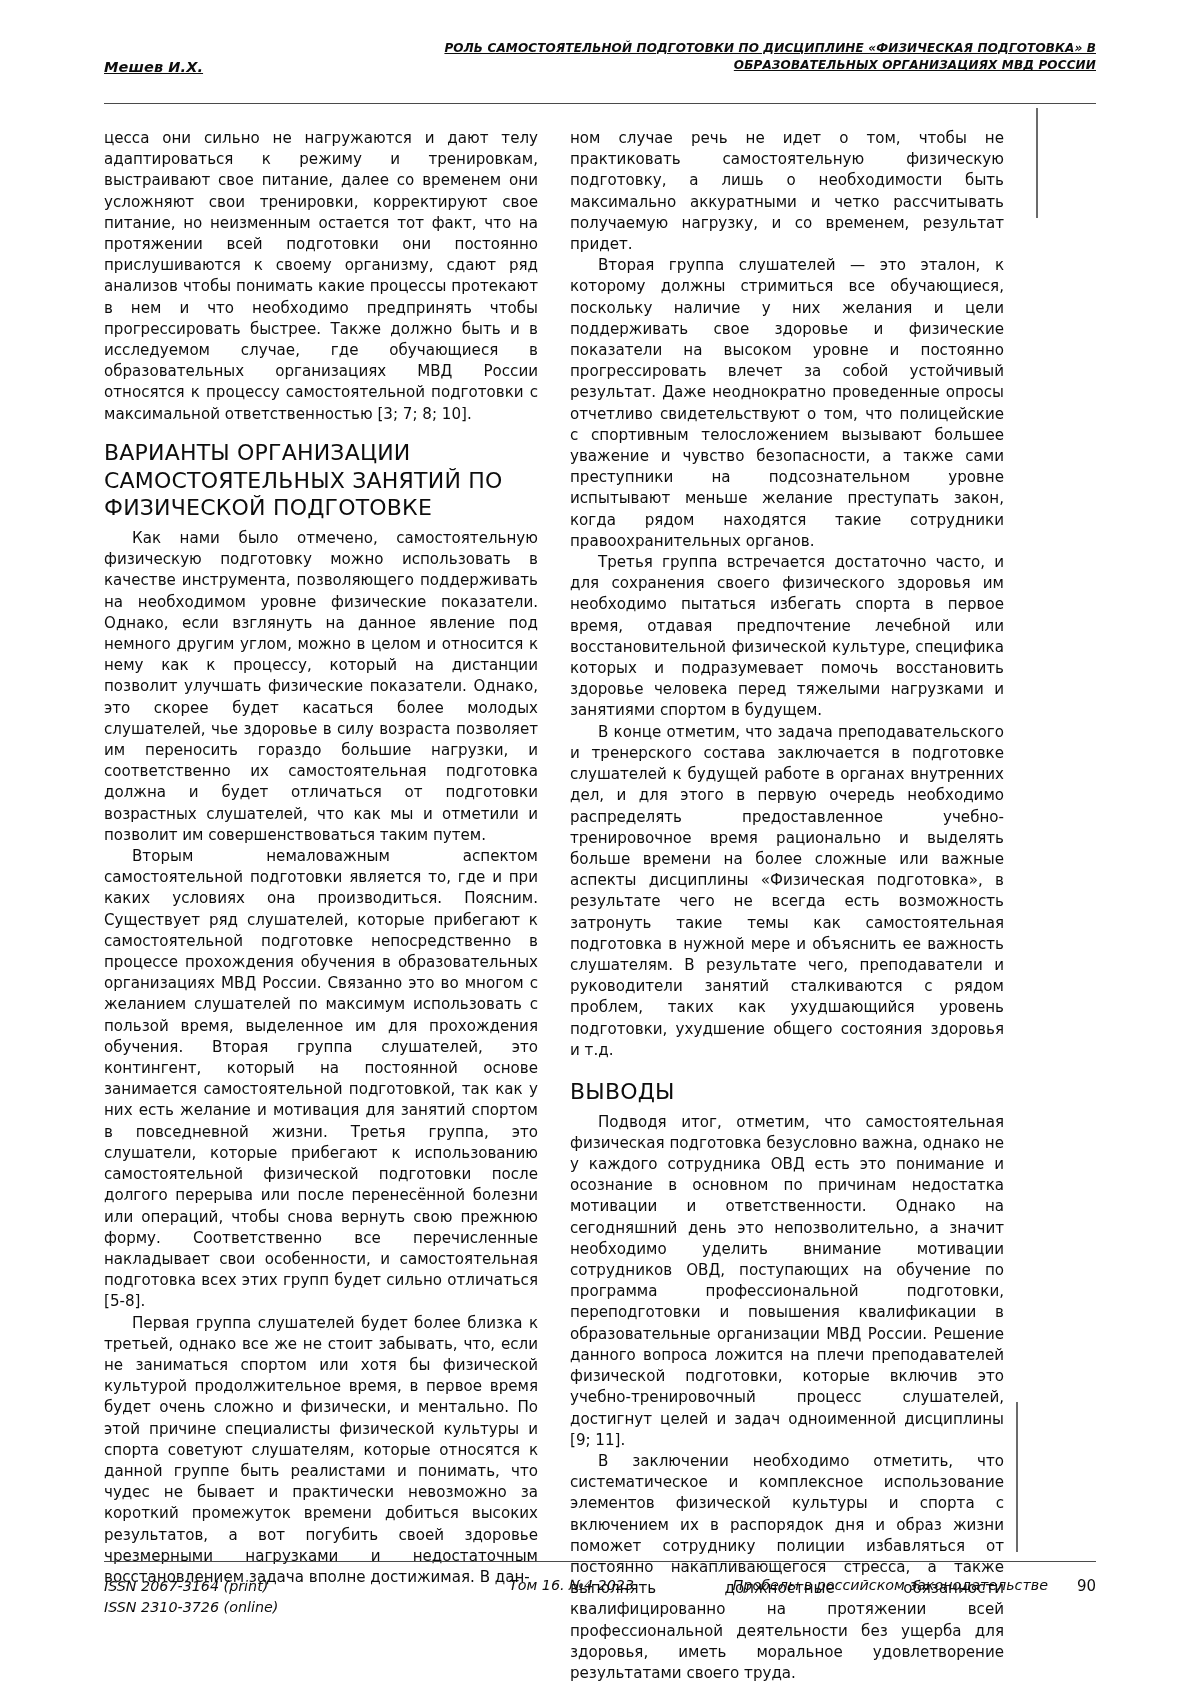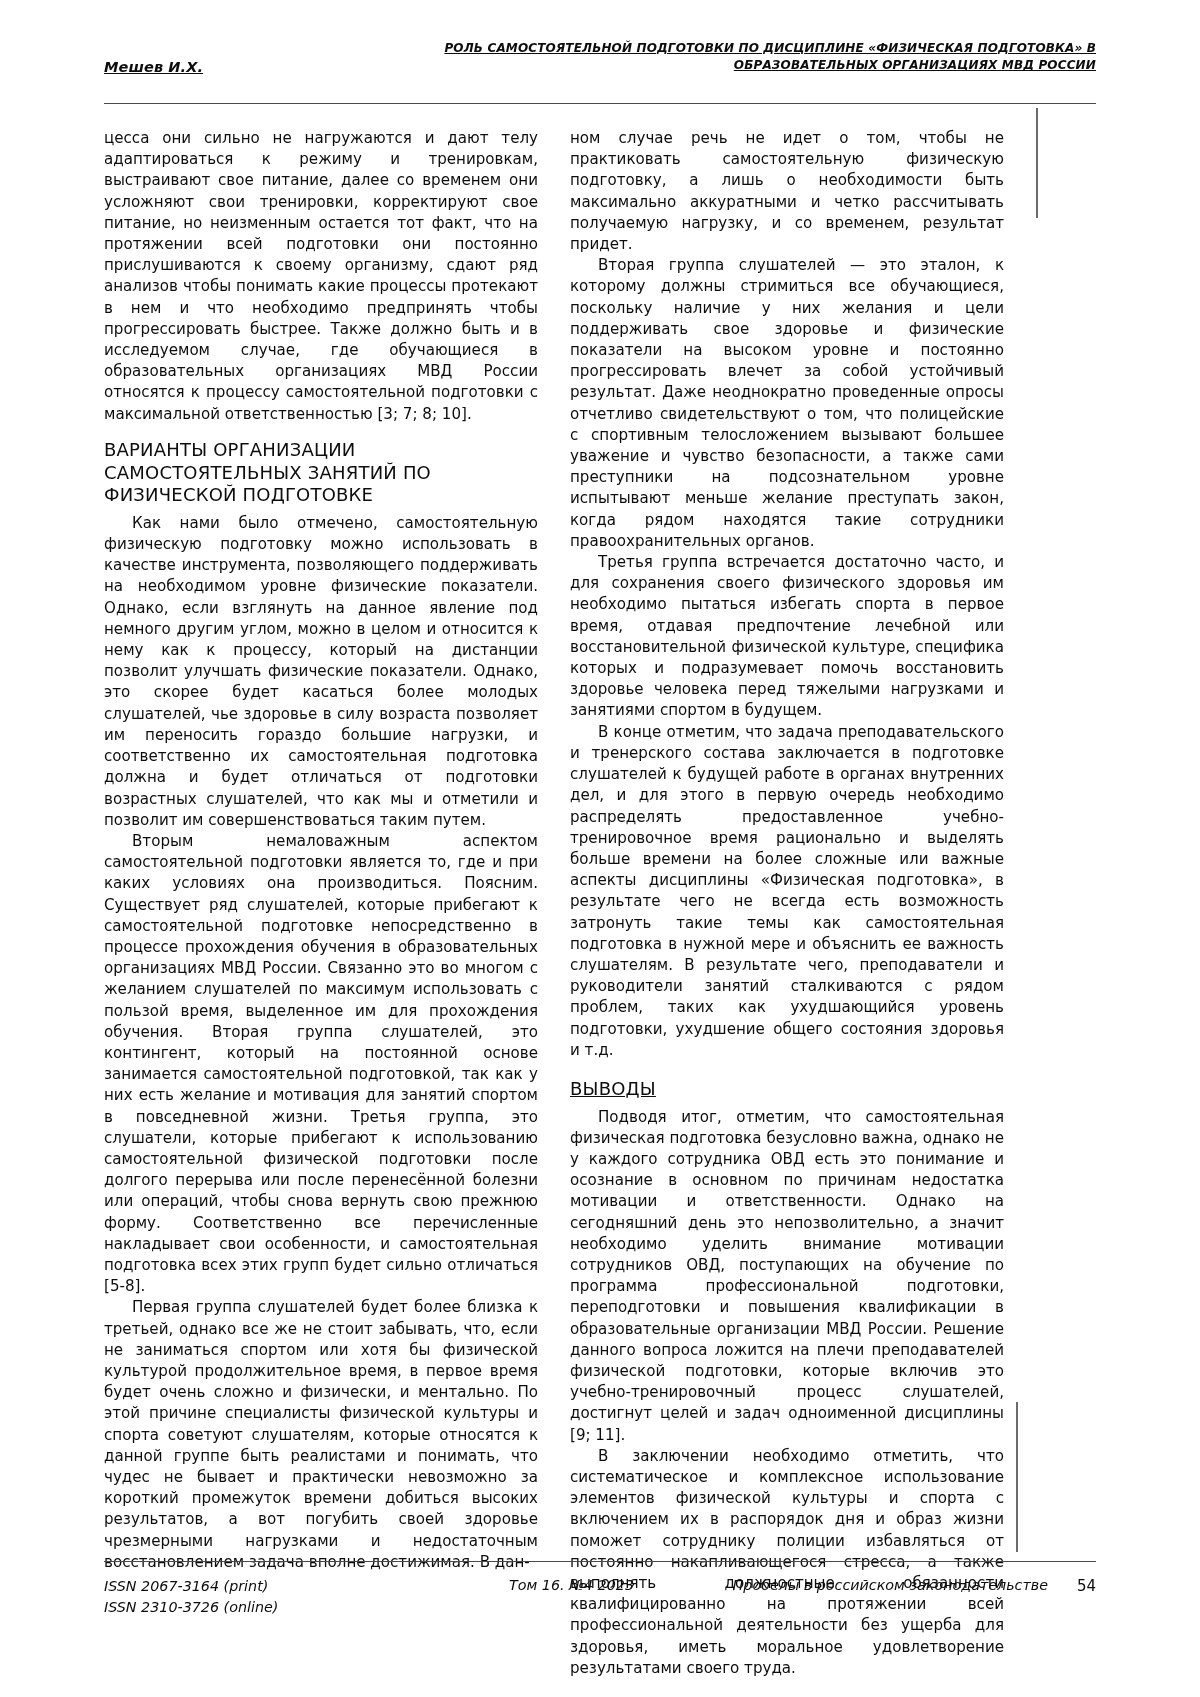--- a/index.html
+++ b/index.html
@@ -80,29 +80,29 @@
   .col-left { left: 104px; }
   .col-right { left: 570px; }
 
   .col p {
     margin: 0;
     text-indent: 28px;
   }
   .col p.noindent { text-indent: 0; }
 
   h2.section {
-    font-size: 18px;
+    font-size: 22px;
     font-weight: normal;
     margin: 14px 0 6px 0;
     line-height: 1.26;
     text-align: left;
     text-transform: uppercase;
     letter-spacing: 0.2px;
   }
-  h2.section.spaced-before { margin-top: 17px; text-decoration: underline; }
+  h2.section.spaced-before { margin-top: 17px; }
 
   
   .rule-bottom {
     position: absolute;
     left: 104px;
     top: 1561px;
     width: 992px;
     height: 1px;
     background: #4a4a4a;
   }
@@ -172,16 +172,16 @@
   </div>
 
   <div class="rule-bottom"></div>
   <div class="footer">
     <div class="footer-issn">
       <div>ISSN 2067-3164 (print)</div>
       <div>ISSN 2310-3726 (online)</div>
     </div>
     <div class="footer-volume">Том 16. №4 2023</div>
     <div class="footer-journal">Пробелы в российском законодательстве</div>
-    <div class="footer-page">54</div>
+    <div class="footer-page">90</div>
   </div>
 
 </div>
 
 </body></html>

